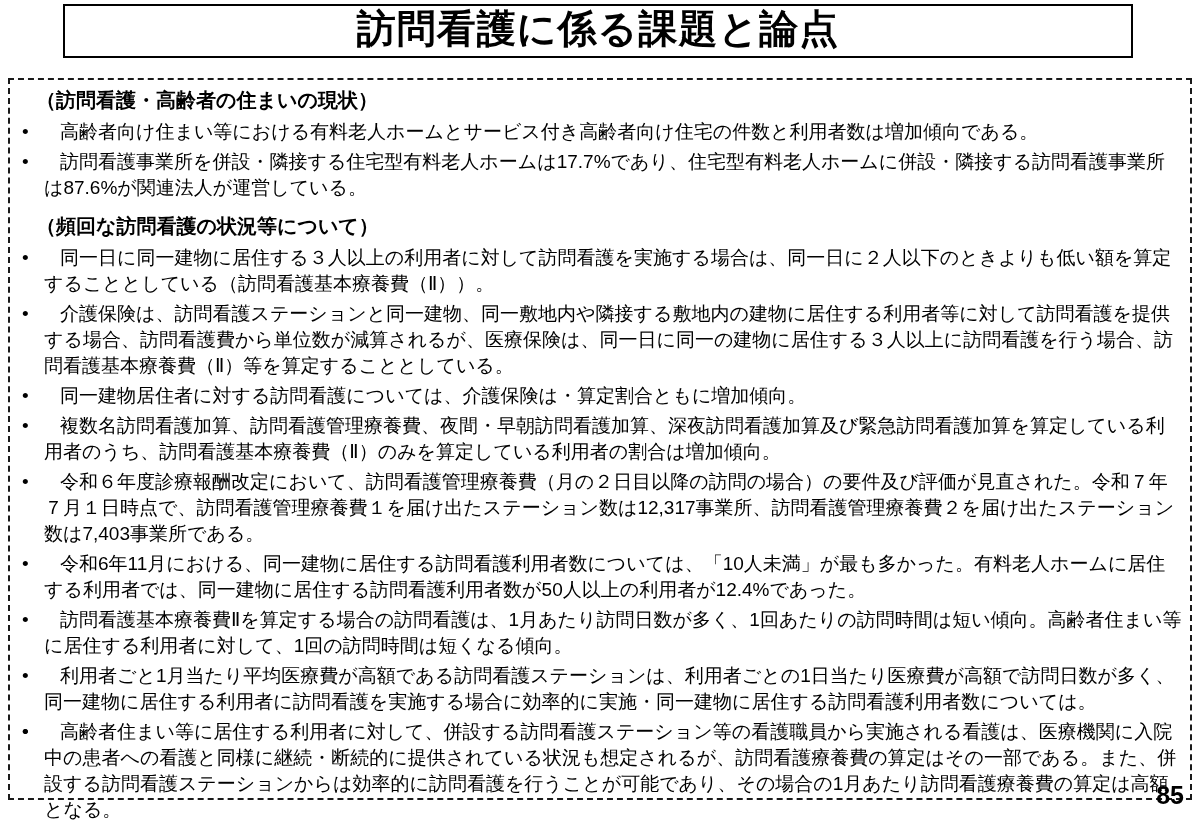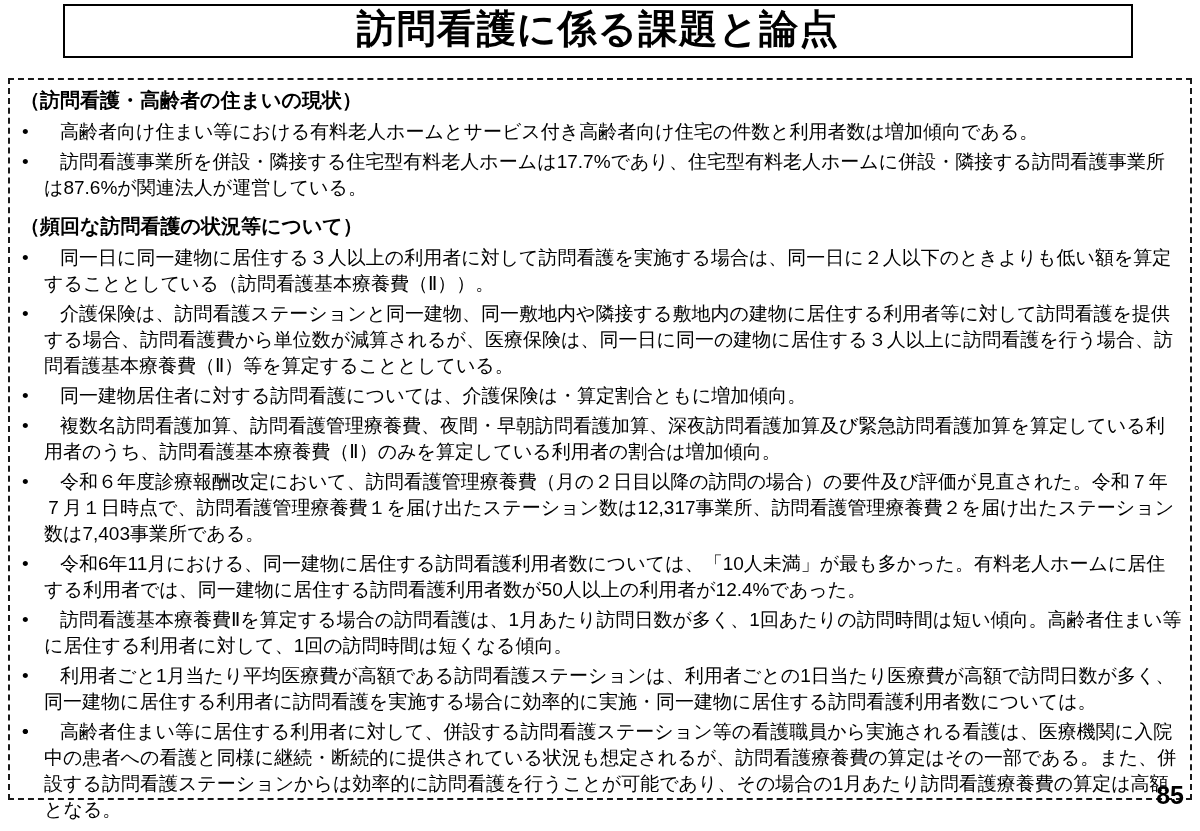--- a/index.html
+++ b/index.html
@@ -43,21 +43,21 @@
     border: 2px dashed #1a1a1a;
     box-sizing: border-box;
     padding: 7px 8px 0 10px;
     font-size: 19px;
     line-height: 26px;
   }
   .section-heading {
     font-weight: bold;
     font-size: 20px;
     line-height: 26px;
-    margin: 0 0 6px 0;
+    margin: 0 0 6px 16px;
   }
   .section-heading.second {
     margin-top: 12px;
   }
   .bullet {
     position: relative;
     padding-left: 24px;
     text-indent: 16px;
     margin: 0 0 4px 0;
   }

